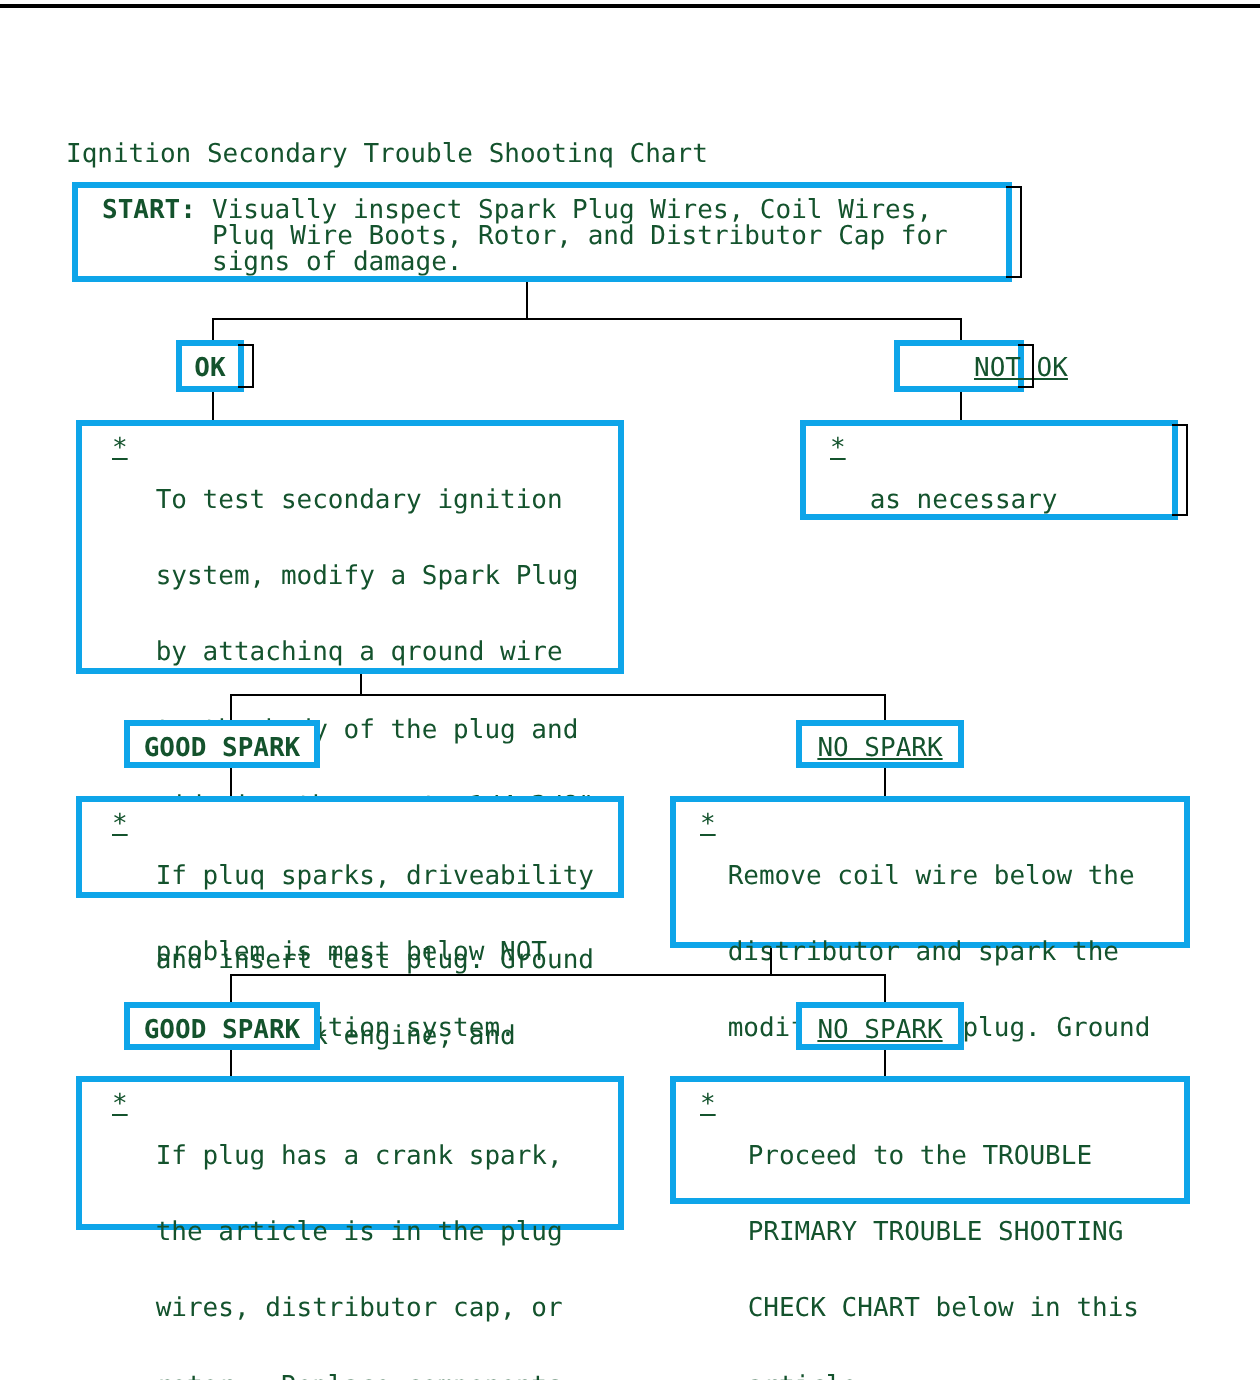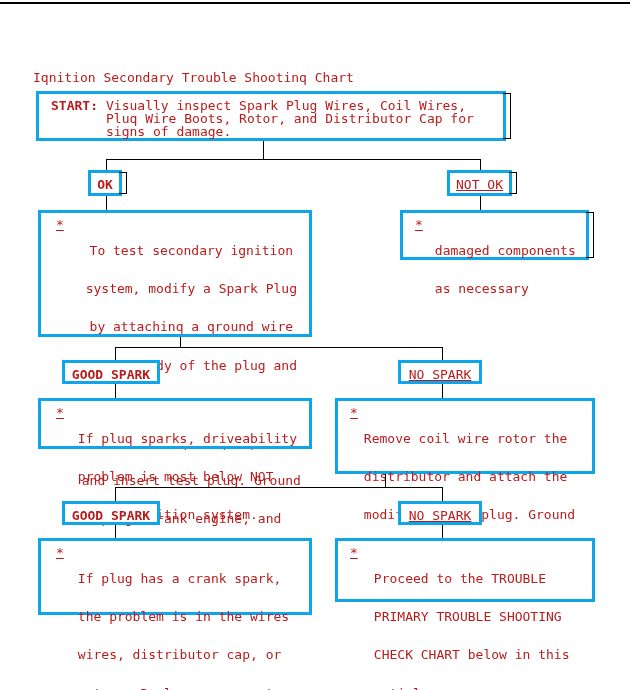--- a/index.html
+++ b/index.html
@@ -1,19 +1,19 @@
 <!DOCTYPE html>
 <html><head>
 <meta charset="utf-8">
 <style>
   html,body { margin:0; padding:0; background:#fff; }
   #stage {
     position:relative; width:630px; height:690px; background:#ffffff;
     font-family:"DejaVu Sans Mono", monospace; font-size:13px; line-height:12.8px;
-    color:#b91c1c; overflow:hidden;
+    color:#14532d; overflow:hidden;
   }
   .box {
     position:absolute; border:3px solid #0ea5e9; background:#fff; box-sizing:border-box;
   }
   
   .ribbon::before {
     content:""; position:absolute; top:-1px; bottom:-1px; right:-8px; width:7px;
     border:1px solid #000; border-left:none;
   }
   .hline, .vline { position:absolute; background:#000; }
@@ -51,50 +51,49 @@
 
   <div class="vline" style="left:263px; top:141px; height:18px;"></div>
   <div class="hline" style="left:106px; top:159px; width:375px;"></div>
   <div class="vline" style="left:106px; top:159px; height:11px;"></div>
   <div class="vline" style="left:480px; top:159px; height:11px;"></div>
 
   <div class="box ribbon labelbox b" style="left:88px; top:170px; width:34px; height:26px;">
     <span>OK</span>
   </div>
   <div class="box ribbon labelbox" style="left:447px; top:170px; width:65px; height:26px;">
-    <span class="u" style="white-space:pre;">NOT OK</span>
+    <span class="u" style="white-space:pre;padding-left:37px;">NOT OK</span>
   </div>
 
   <div class="vline" style="left:106px; top:196px; height:14px;"></div>
   <div class="vline" style="left:480px; top:196px; height:14px;"></div>
 
   <div class="box" style="left:38px; top:210px; width:274px; height:127px;">
     <div class="starred" style="padding-left:15px;">
       <span class="star">*</span>
       <span style="width:14px;"></span>
-      <div class="lines" style="white-space:pre;text-align:center;">
+      <div class="lines" style="white-space:pre;">
         <div>To test secondary ignition</div>
         <div>system, modify a Spark Plug</div>
         <div>by attachinq a qround wire</div>
         <div>to the body of the plug and</div>
         <div>widening the gap to 1/4-3/8".</div>
         <div>Disconnect spark pluq wire</div>
         <div>and insert test plug. Ground</div>
         <div>plug, crank engine, and</div>
         <div>check for spark.</div>
       </div>
     </div>
   </div>
 
   <div class="box ribbon" style="left:400px; top:210px; width:189px; height:50px;">
     <div class="starred" style="padding-left:12px;">
       <span class="star">*</span>
       <span style="width:12px;"></span>
       <div class="lines" style="white-space:pre;">
-        <div>damaged components</div>
         <div>as necessary</div>
       </div>
     </div>
   </div>
 
   <div class="vline" style="left:180px; top:337px; height:10px;"></div>
   <div class="hline" style="left:115px; top:347px; width:328px;"></div>
   <div class="vline" style="left:115px; top:347px; height:13px;"></div>
   <div class="vline" style="left:442px; top:347px; height:13px;"></div>
 
@@ -118,22 +117,22 @@
         <div>in the ignition system.</div>
       </div>
     </div>
   </div>
 
   <div class="box" style="left:335px; top:398px; width:260px; height:76px;">
     <div class="starred" style="padding-left:12px;">
       <span class="star">*</span>
       <span style="width:6px;"></span>
       <div class="lines" style="white-space:pre;">
-        <div>Remove coil wire rotor the</div>
-        <div>distributor and attach the</div>
+        <div>Remove coil wire below the</div>
+        <div>distributor and spark the</div>
         <div>modified spark plug. Ground</div>
         <div>the plug and crank engine</div>
         <div>while checkinq for spark.</div>
       </div>
     </div>
   </div>
 
   <div class="vline" style="left:385px; top:474px; height:13px;"></div>
   <div class="hline" style="left:115px; top:487px; width:328px;"></div>
   <div class="vline" style="left:115px; top:487px; height:14px;"></div>
@@ -148,21 +147,21 @@
 
   <div class="vline" style="left:115px; top:525px; height:13px;"></div>
   <div class="vline" style="left:442px; top:525px; height:13px;"></div>
 
   <div class="box" style="left:38px; top:538px; width:274px; height:77px;">
     <div class="starred" style="padding-left:15px;">
       <span class="star">*</span>
       <span style="width:14px;"></span>
       <div class="lines" style="white-space:pre;">
         <div>If plug has a crank spark,</div>
-        <div>the problem is in the wires</div>
+        <div>the article is in the plug</div>
         <div>wires, distributor cap, or</div>
         <div>rotor.  Replace components</div>
         
       </div>
     </div>
   </div>
 
   <div class="box" style="left:335px; top:538px; width:260px; height:64px;">
     <div class="starred" style="padding-left:12px;">
       <span class="star">*</span>

